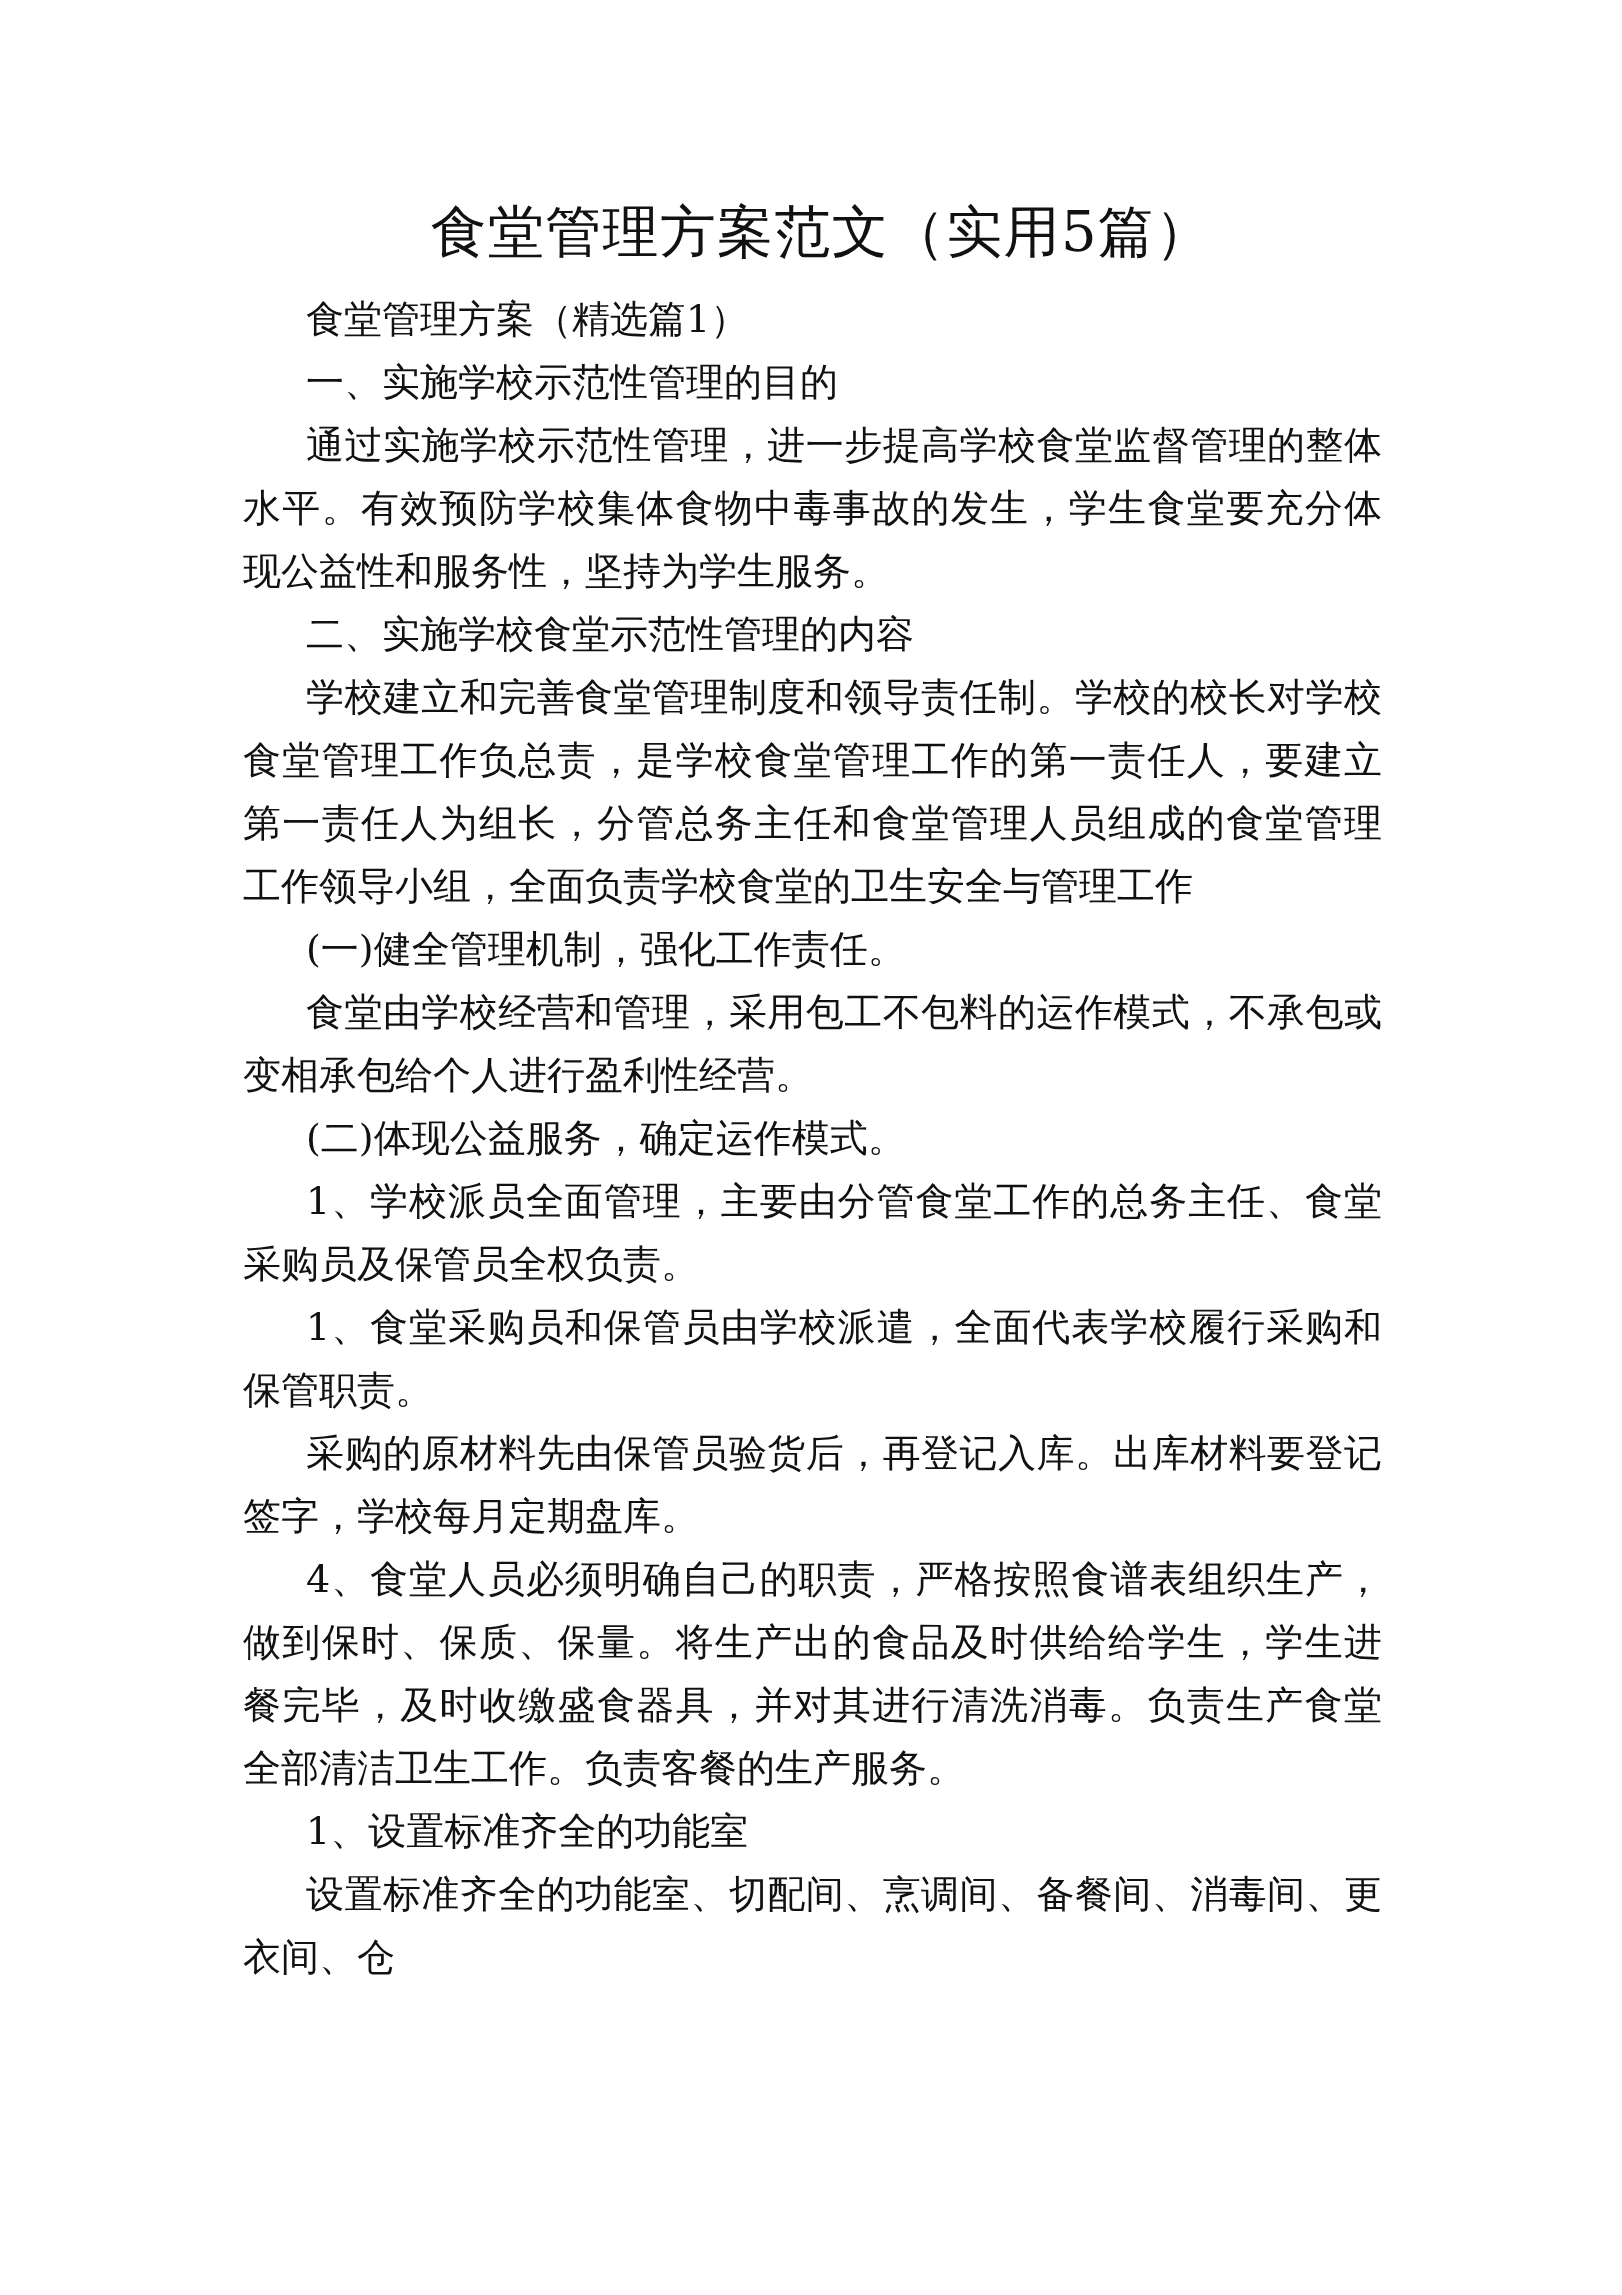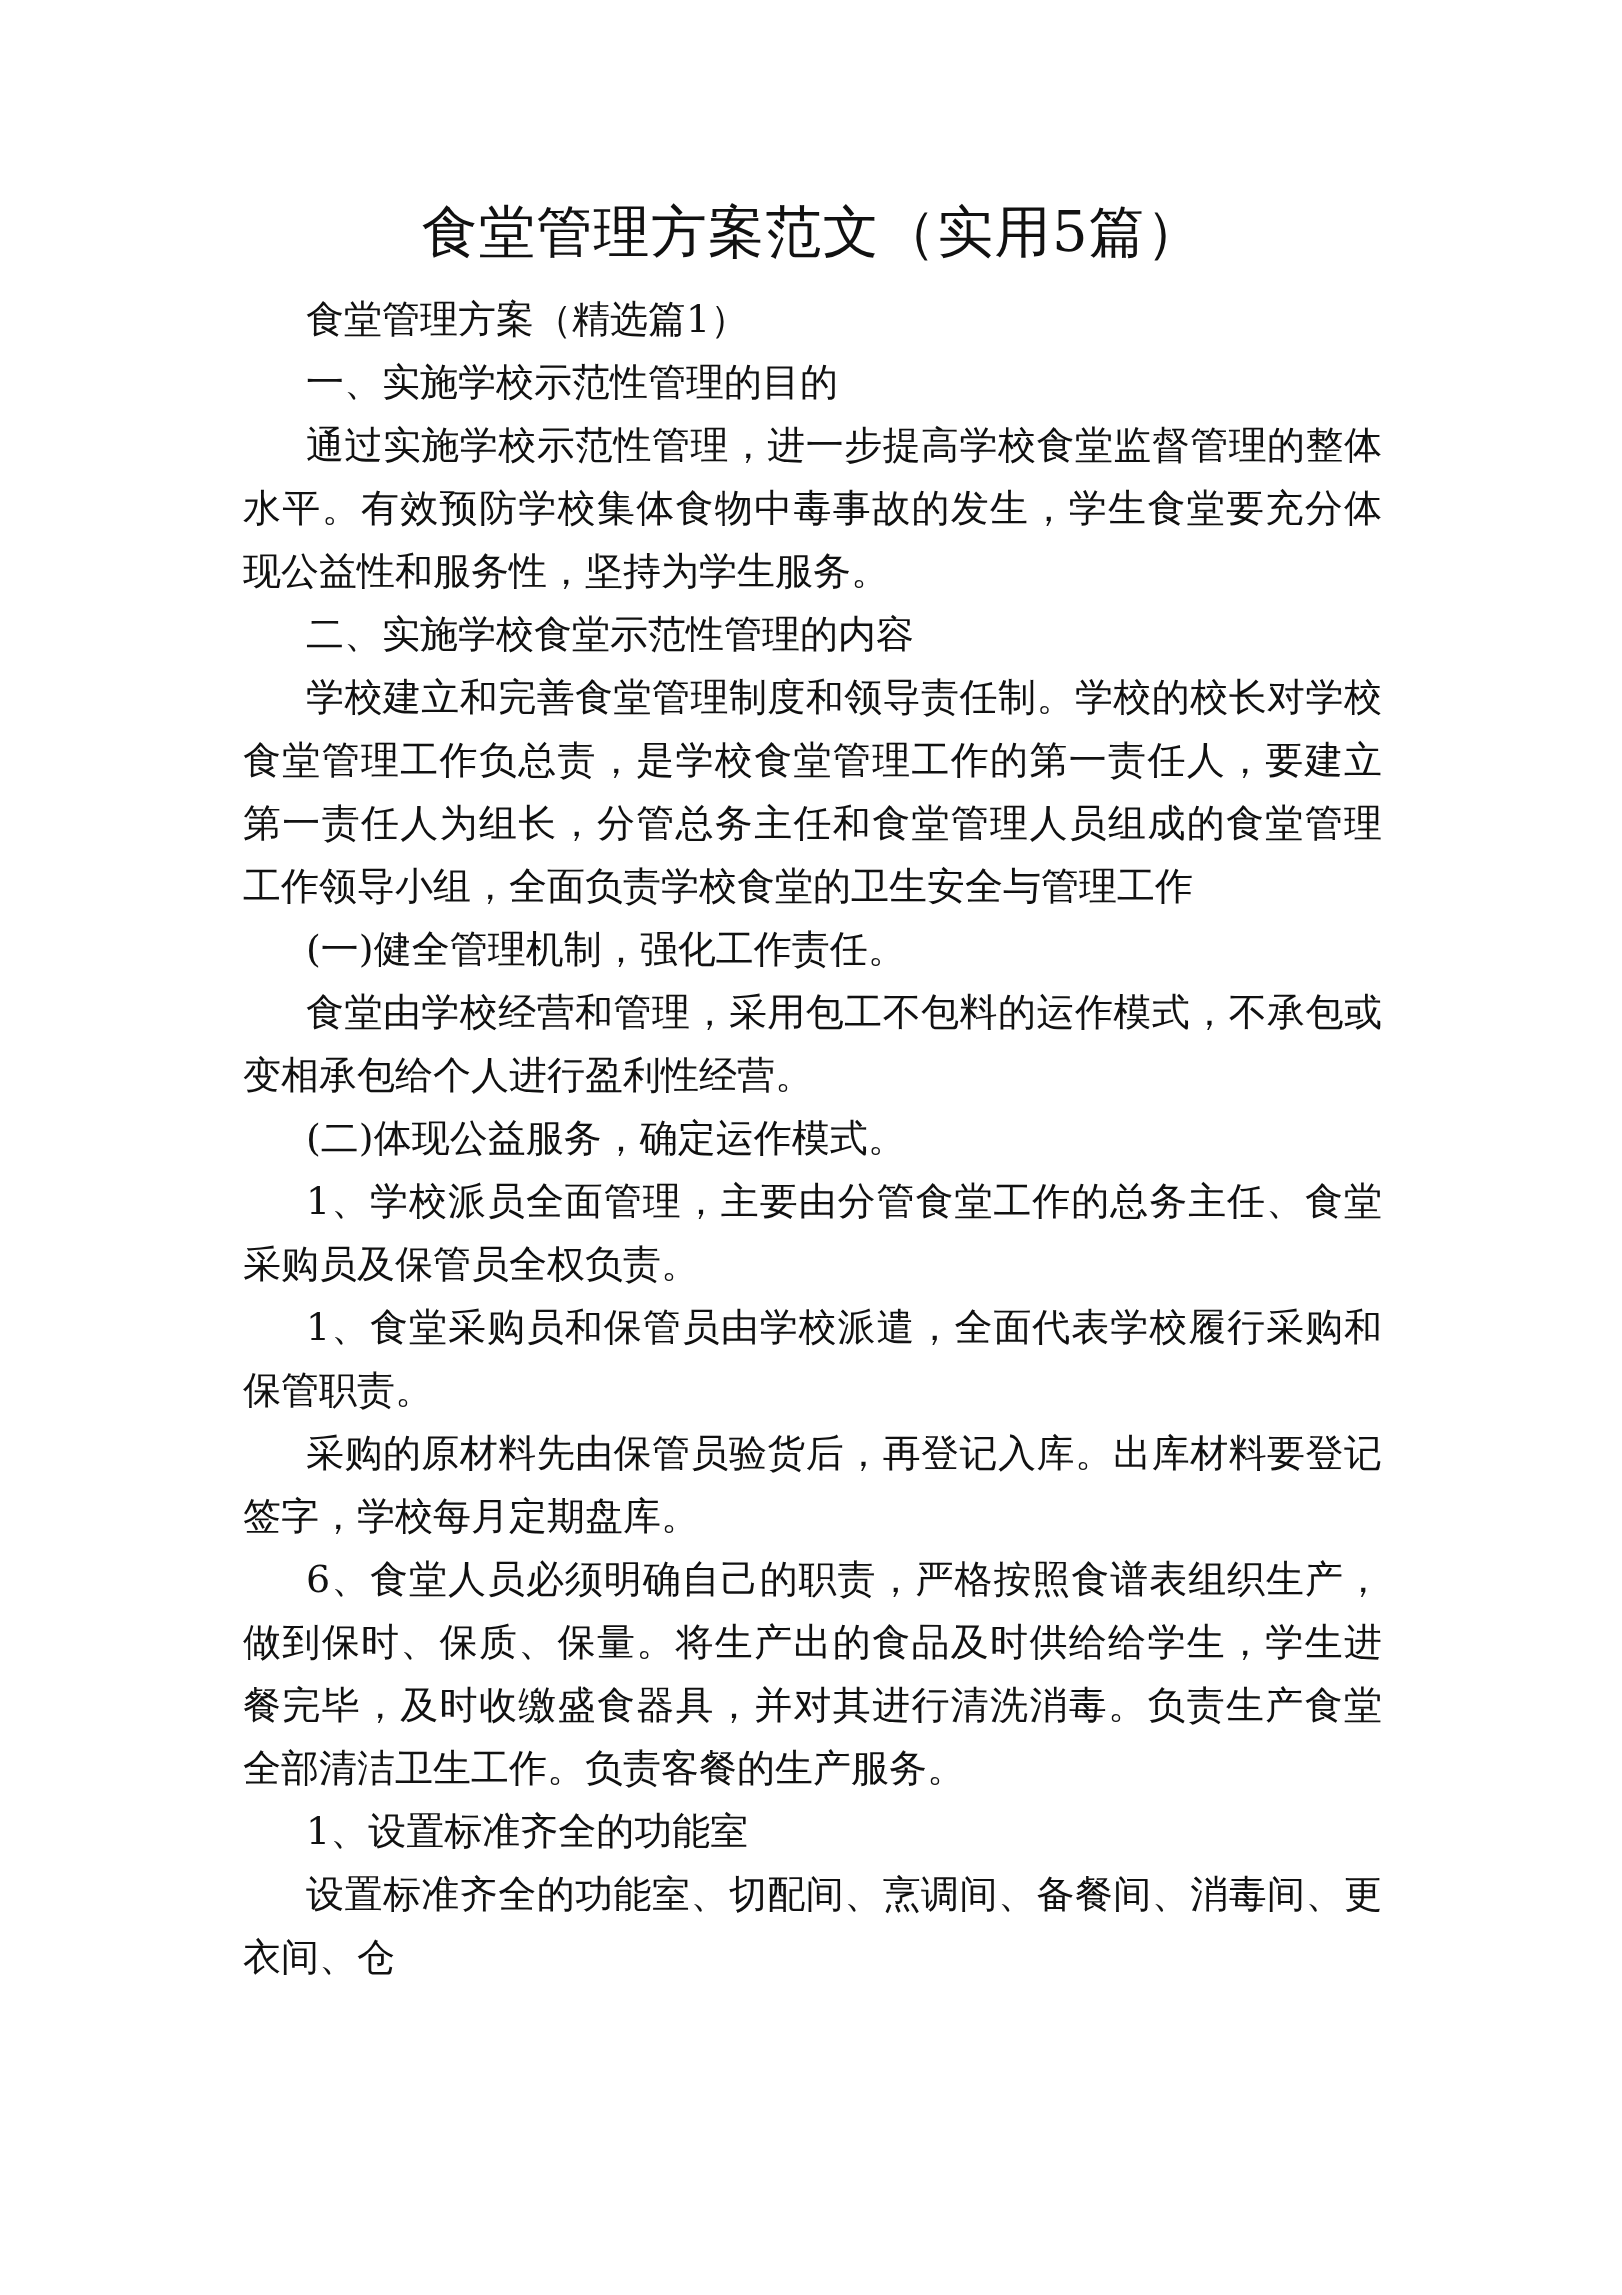--- a/index.html
+++ b/index.html
@@ -16,21 +16,21 @@
       color: #111111;
     }
     .page {
       position: absolute;
       left: 243px;
       top: 0;
       width: 1139px;
     }
     .title {
       position: absolute;
-      left: 0;
+      left: 9px;
       top: 196px;
       width: 1139px;
       text-align: center;
       font-size: 56px;
       line-height: 72px;
       letter-spacing: 1.3px;
       font-weight: normal;
       margin: 0;
     }
     .body {
@@ -58,18 +58,18 @@
     <p>一、实施学校示范性管理的目的</p>
     <p>通过实施学校示范性管理，进一步提高学校食堂监督管理的整体水平。有效预防学校集体食物中毒事故的发生，学生食堂要充分体现公益性和服务性，坚持为学生服务。</p>
     <p>二、实施学校食堂示范性管理的内容</p>
     <p>学校建立和完善食堂管理制度和领导责任制。学校的校长对学校食堂管理工作负总责，是学校食堂管理工作的第一责任人，要建立第一责任人为组长，分管总务主任和食堂管理人员组成的食堂管理工作领导小组，全面负责学校食堂的卫生安全与管理工作</p>
     <p>(一)健全管理机制，强化工作责任。</p>
     <p>食堂由学校经营和管理，采用包工不包料的运作模式，不承包或变相承包给个人进行盈利性经营。</p>
     <p>(二)体现公益服务，确定运作模式。</p>
     <p>1、学校派员全面管理，主要由分管食堂工作的总务主任、食堂采购员及保管员全权负责。</p>
     <p>1、食堂采购员和保管员由学校派遣，全面代表学校履行采购和保管职责。</p>
     <p>采购的原材料先由保管员验货后，再登记入库。出库材料要登记签字，学校每月定期盘库。</p>
-    <p>6、食堂人员必须明确自己的职责，严格按照食谱表组织生产，做到保时、保质、保量。将生产出的食品及时供给给学生，学生进餐完毕，及时收缴盛食器具，并对其进行清洗消毒。负责生产食堂全部清洁卫生工作。负责客餐的生产服务。</p>
+    <p>4、食堂人员必须明确自己的职责，严格按照食谱表组织生产，做到保时、保质、保量。将生产出的食品及时供给给学生，学生进餐完毕，及时收缴盛食器具，并对其进行清洗消毒。负责生产食堂全部清洁卫生工作。负责客餐的生产服务。</p>
     <p>1、设置标准齐全的功能室</p>
     <p>设置标准齐全的功能室、切配间、烹调间、备餐间、消毒间、更衣间、仓</p>
   </div>
 </div>
 
 
 </body></html>

